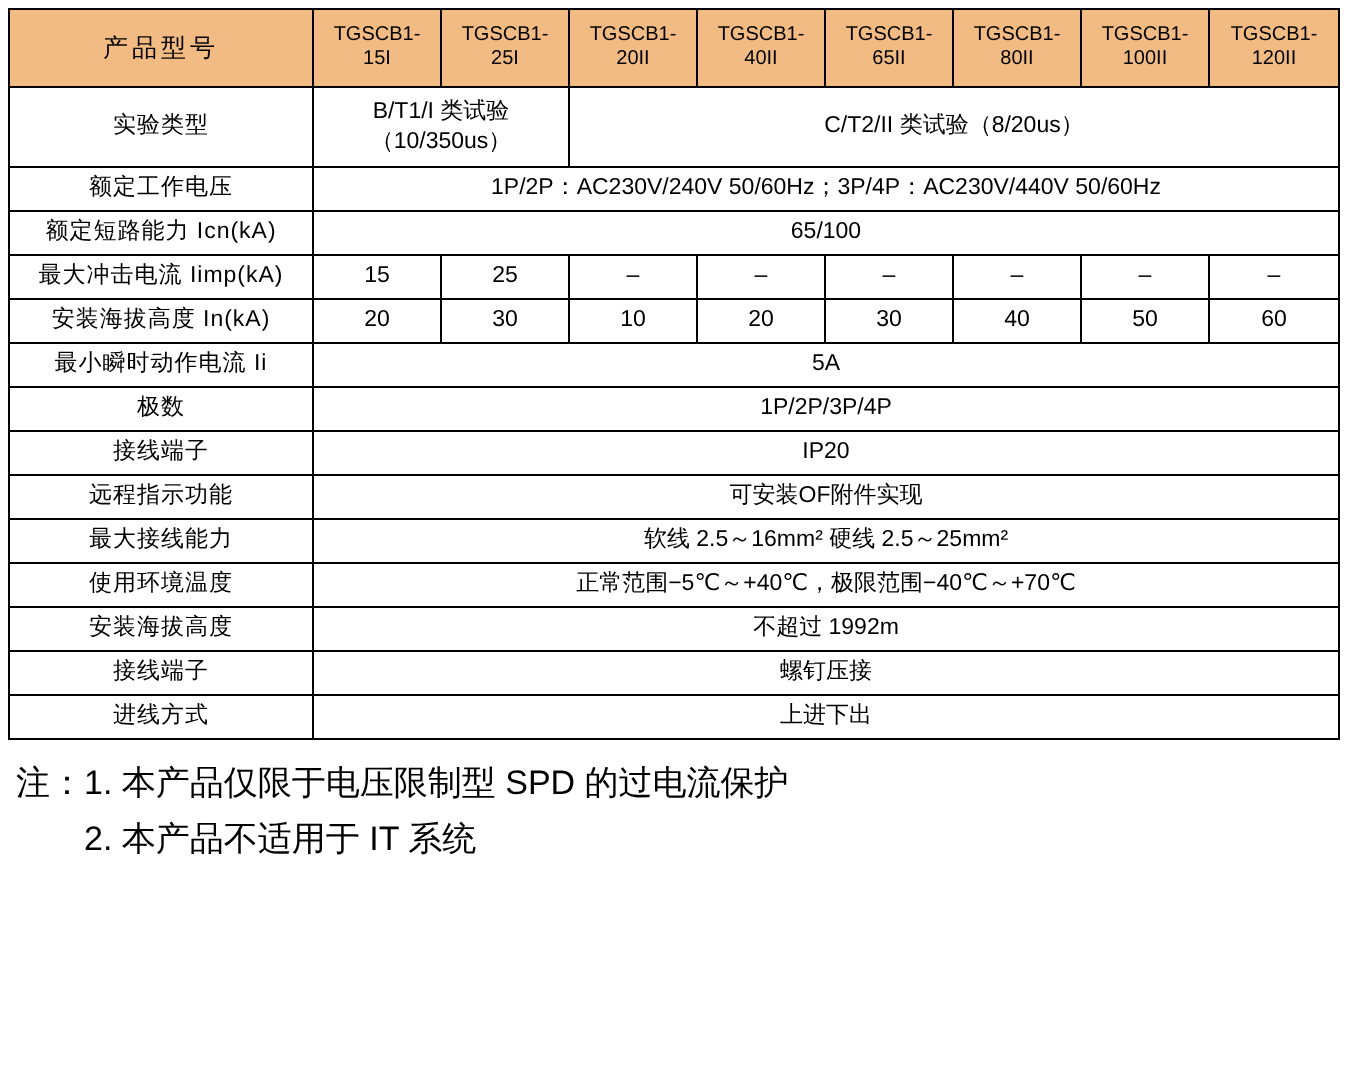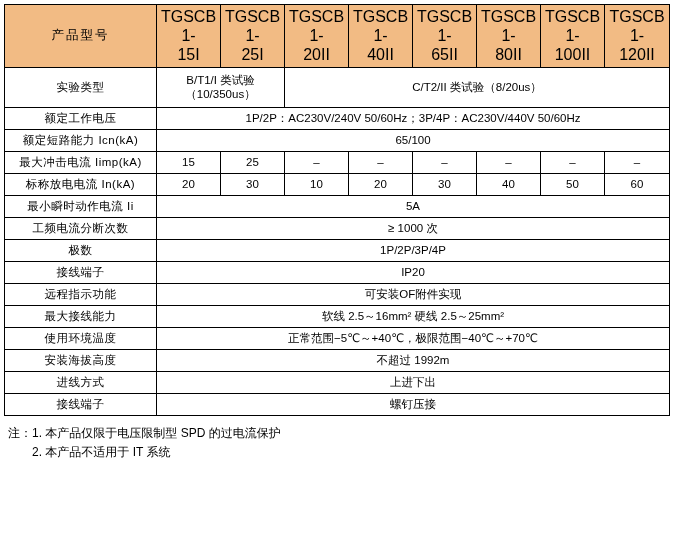--- a/index.html
+++ b/index.html
@@ -32,39 +32,39 @@
     text-align: center;
     vertical-align: middle;
     font-size: 11.5px;
     font-weight: normal;
     padding: 2px 1px;
     line-height: 1.25;
     word-break: break-all;
   }
   table.spec th.hdr {
     background: #f2bb84;
-    font-size: 16px;
+    font-size: 10px;
     font-weight: normal;
     height: 34px;
     line-height: 1.2;
   }
   table.spec th.hdr.first {
     font-size: 12.5px;
     letter-spacing: 2px;
   }
   td.rowlabel {
     font-size: 12px;
     letter-spacing: 0.5px;
   }
   .r-h { height: 22px; }
   .r-h2 { height: 40px; }
   .notes {
     margin-top: 8px;
     padding-left: 4px;
-    font-size: 12px;
+    font-size: 17px;
     line-height: 1.65;
   }
   .note-line { white-space: nowrap; }
 </style>
 </head>
 <body>
 
 <div id="sheet">
 
   <table class="spec">
@@ -111,37 +111,33 @@
           <td>15</td>
           <td>25</td>
           <td>–</td>
           <td>–</td>
           <td>–</td>
           <td>–</td>
           <td>–</td>
           <td>–</td>
         </tr>
         <tr class="r-h">
-          <td class="rowlabel">标称放电电流 In(kA)</td>
+          <td class="rowlabel">安装海拔高度 In(kA)</td>
           <td>20</td>
           <td>30</td>
           <td>10</td>
           <td>20</td>
           <td>30</td>
           <td>40</td>
           <td>50</td>
           <td>60</td>
         </tr>
         <tr class="r-h">
           <td class="rowlabel">最小瞬时动作电流 Ii</td>
           <td colspan="8">5A</td>
-        </tr>
-        <tr class="r-h">
-          <td class="rowlabel">工频电流分断次数</td>
-          <td colspan="8">≥ 1000 次</td>
         </tr>
         <tr class="r-h">
           <td class="rowlabel">极数</td>
           <td colspan="8">1P/2P/3P/4P</td>
         </tr>
         <tr class="r-h">
           <td class="rowlabel">接线端子</td>
           <td colspan="8">IP20</td>
         </tr>
         <tr class="r-h">
@@ -154,26 +150,26 @@
         </tr>
         <tr class="r-h">
           <td class="rowlabel">使用环境温度</td>
           <td colspan="8">正常范围−5℃～+40℃，极限范围−40℃～+70℃</td>
         </tr>
         <tr class="r-h">
           <td class="rowlabel">安装海拔高度</td>
           <td colspan="8">不超过 1992m</td>
         </tr>
         <tr class="r-h">
+          <td class="rowlabel">接线端子</td>
+          <td colspan="8">螺钉压接</td>
+        </tr>
+        <tr class="r-h">
           <td class="rowlabel">进线方式</td>
           <td colspan="8">上进下出</td>
-        </tr>
-        <tr class="r-h">
-          <td class="rowlabel">接线端子</td>
-          <td colspan="8">螺钉压接</td>
         </tr>
       </tbody>
   </table>
 
   <div class="notes">
     <div class="note-line">注：1. 本产品仅限于电压限制型 SPD 的过电流保护</div>
     <div class="note-line">　　2. 本产品不适用于 IT 系统</div>
   </div>
 
 </div>

